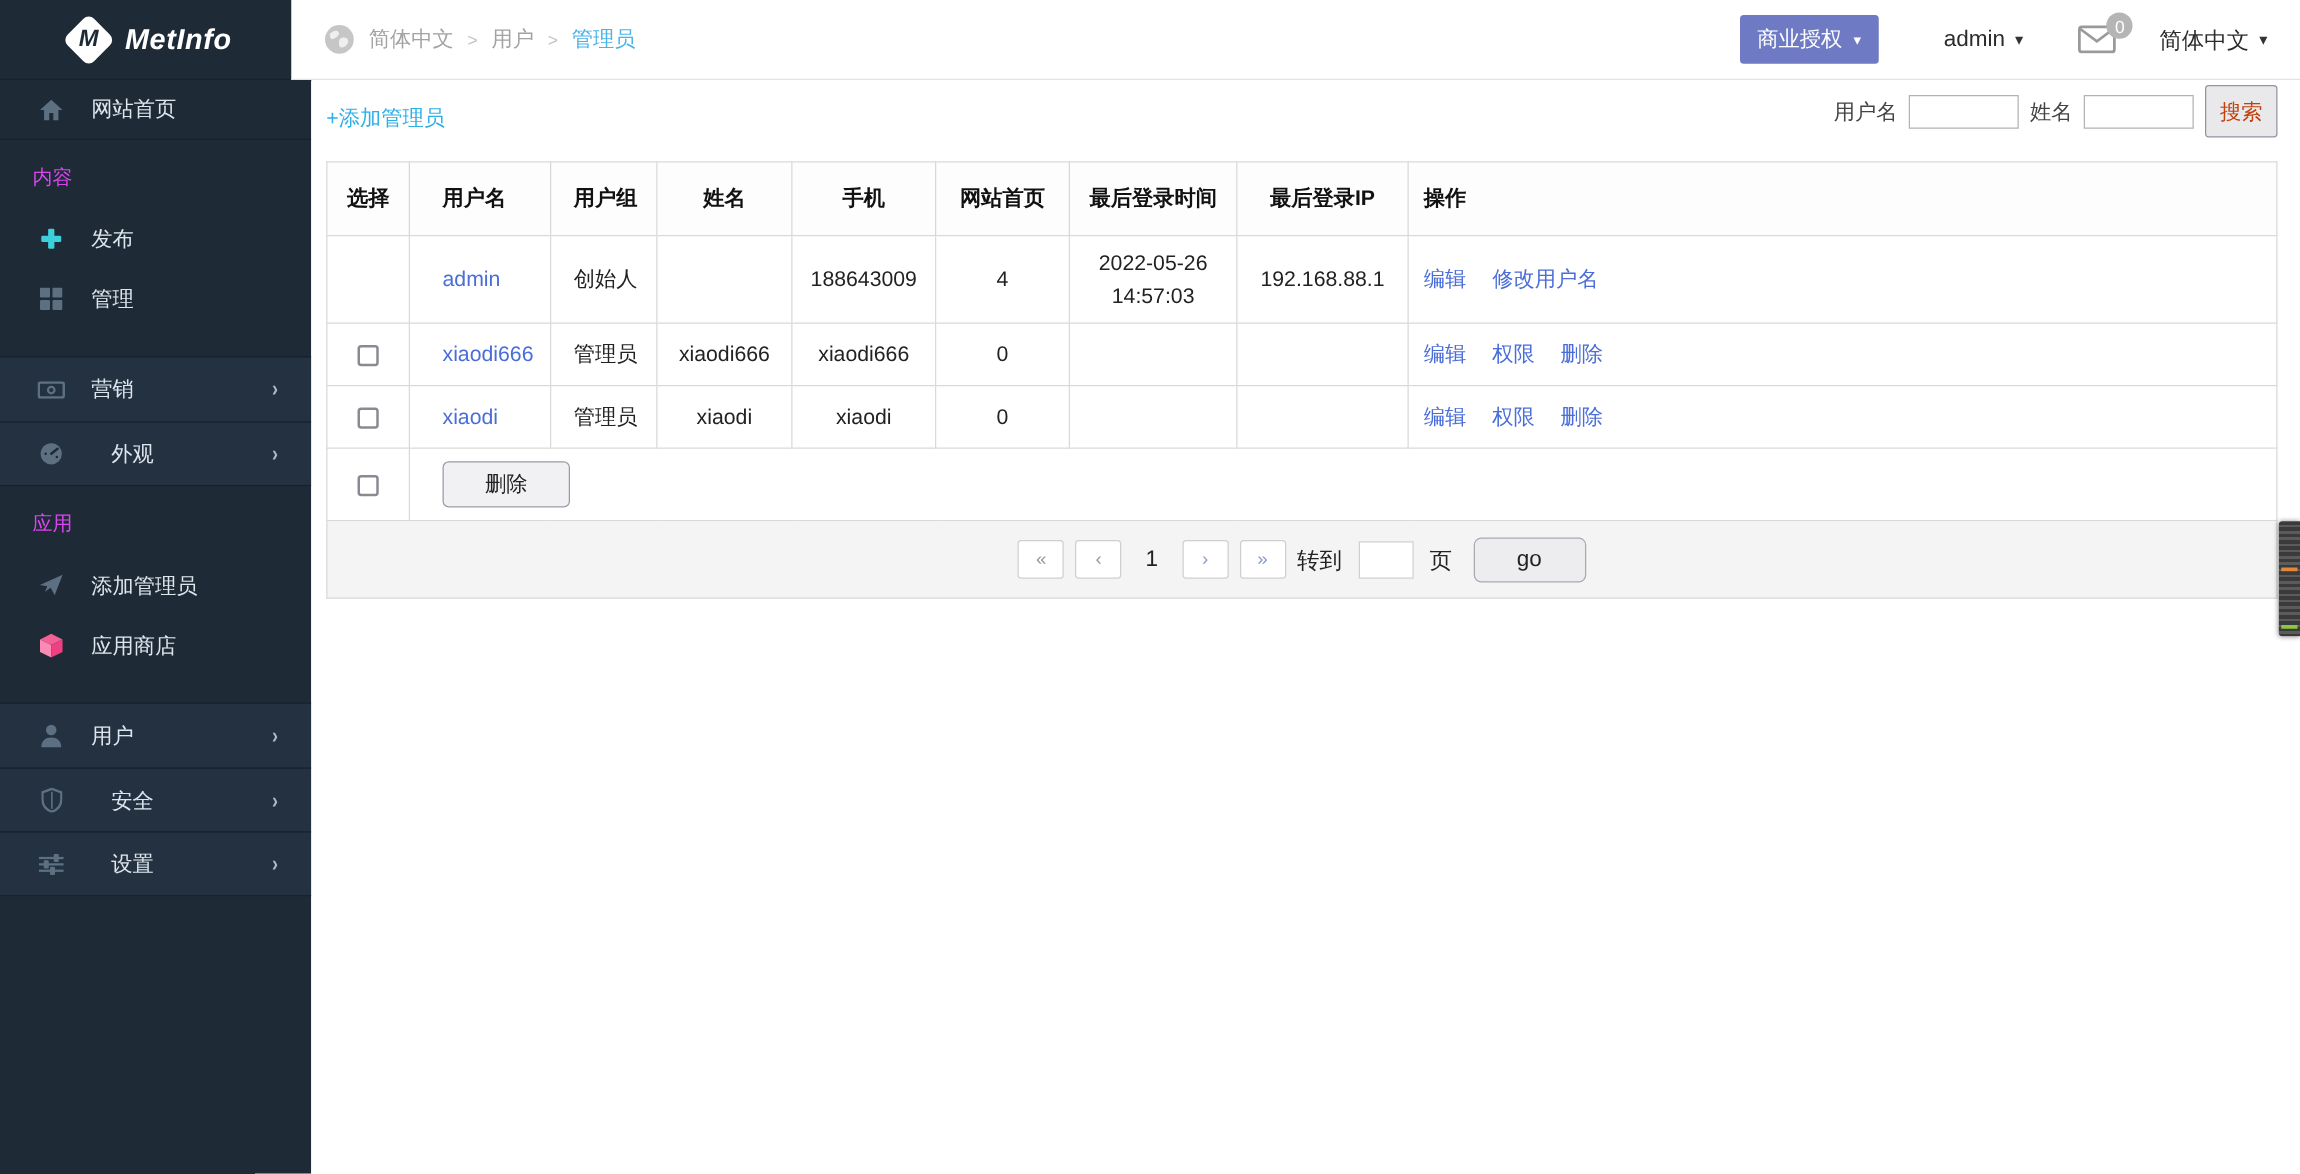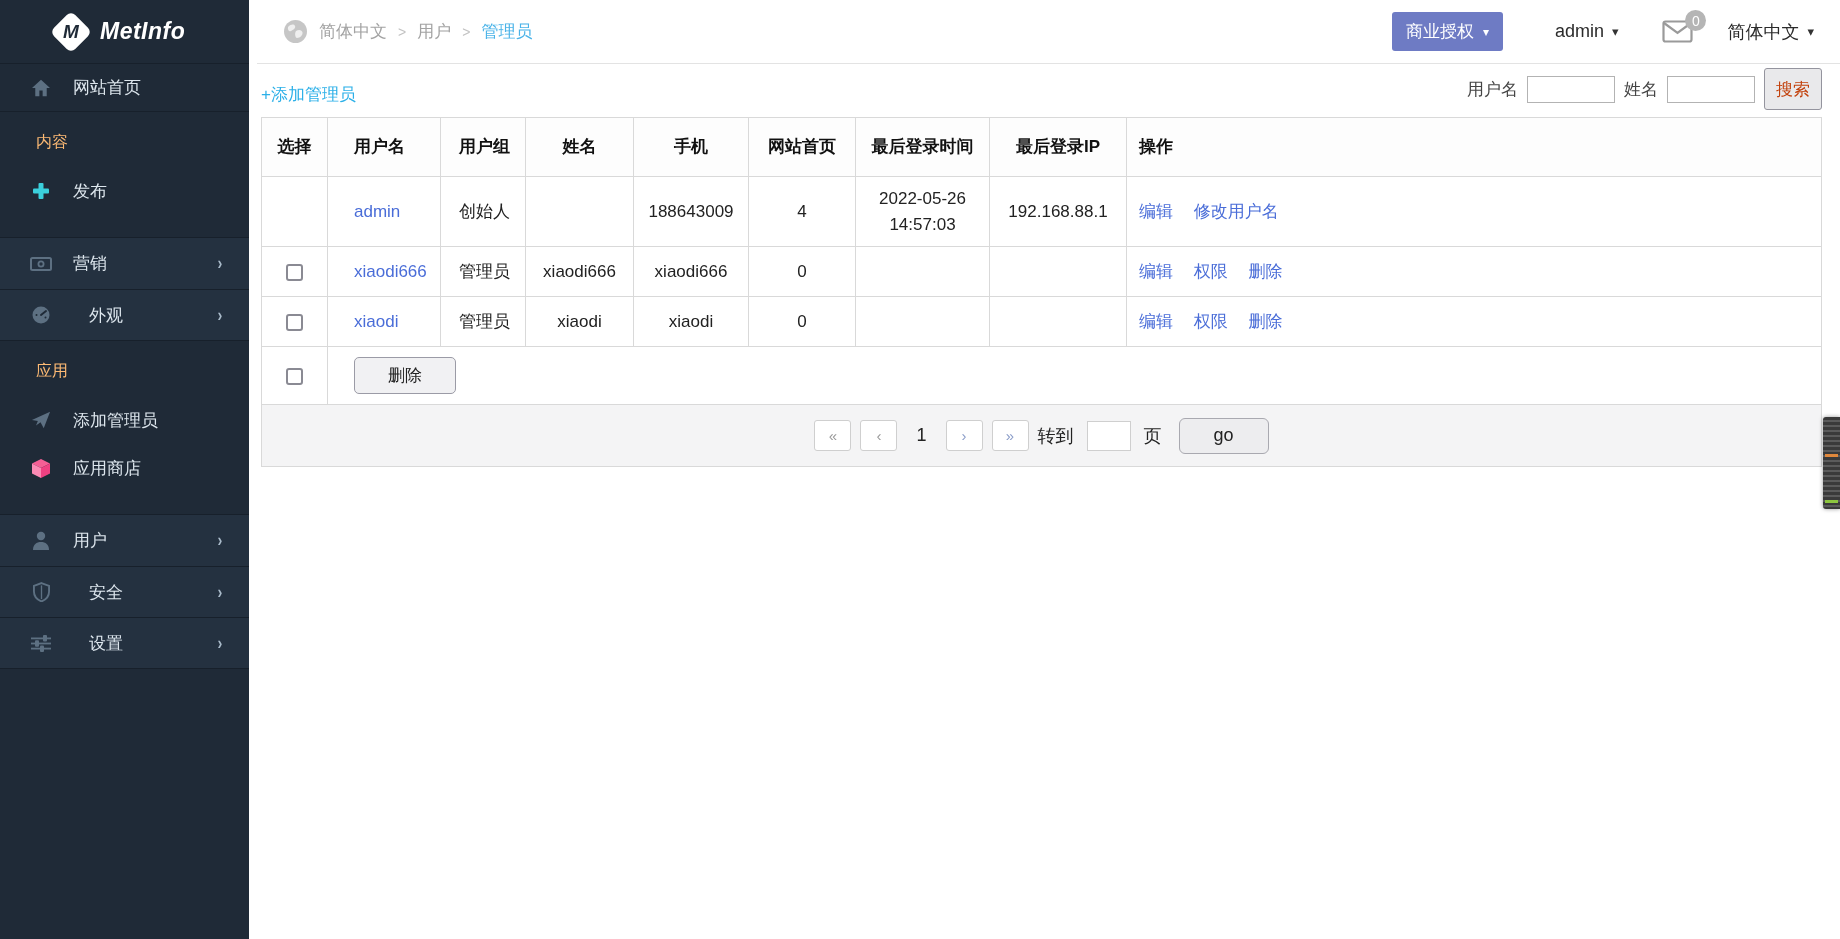--- a/index.html
+++ b/index.html
@@ -9,49 +9,49 @@
 
   
   .sidebar { position:absolute; left:0; top:0; width:249px; height:939px; background:#1f2a37; color:#dde6ed; }
   .logo-row { height:64px; display:flex; align-items:center; padding-left:56px; border-bottom:1px solid #17202b; }
   .logo-diamond { width:30px; height:30px; background:#fff; border-radius:6px; transform:rotate(45deg); display:flex; align-items:center; justify-content:center; margin-right:14px; }
   .logo-diamond span { transform:rotate(-45deg); font-weight:900; font-size:19px; color:#1f2a37; font-style:italic; }
   .logo-text { font-size:23px; font-weight:bold; font-style:italic; color:#fff; letter-spacing:.5px; }
   .nav-row { height:48px; display:flex; align-items:center; padding:0 26px 0 30px; font-size:17px; cursor:pointer; }
   .nav-row .ico { width:22px; margin-right:21px; display:flex; justify-content:center; align-items:center; }
   .home-row { border-bottom:1px solid #17202b; }
-  .section-label { padding:20px 0 14px 36px; color:#fdba74; font-size:16px; }
+  .section-label { padding:20px 0 14px 26px; color:#d946ef; font-size:16px; }
   .group-block { background:#243140; border-top:1px solid #17202b; border-bottom:1px solid #17202b; margin-top:22px; }
   .group-block .nav-row { height:51px; }
   .group-block .nav-row + .nav-row { border-top:1px solid #17202b;gap:16px; }
   .chev { margin-left:auto; color:#a9bac9; font-size:18px; font-weight:bold; transform:scaleX(.8); }
 
   
-  .topbar { position:absolute; left:257px; top:0; right:0; height:64px; background:#fff; border-bottom:1px solid #e3e3e3; display:flex; align-items:center; padding:0 26px;gap:31px; }
+  .topbar { position:absolute; left:233px; top:0; right:0; height:64px; background:#fff; border-bottom:1px solid #e3e3e3; display:flex; align-items:center; padding:0 26px;gap:31px; }
   .crumbs { display:flex; align-items:center; gap:11px; font-size:17px; color:#a3a3a3; }
   .crumb-sep { color:#c2c2c2; font-size:14px; }
   .crumb-active { color:#4ab3e8; }
   .top-right { margin-left:auto; display:flex; align-items:center; }
   .lic-btn { background:#6e7bc4; color:#fff; border:none; font-size:17px; padding:8px 14px; border-radius:3px; display:flex; align-items:center; gap:9px; cursor:pointer; font-family:inherit; }
   .caret { font-size:12px; }
   .admin-menu { display:flex; align-items:center; gap:8px; font-size:18px; color:#2b2b2b; margin-left:52px; cursor:pointer; }
   .caret-dark { font-size:13px; color:#333; }
   .mail-wrap { position:relative; margin-left:44px; cursor:pointer; }
   .mail-badge { position:absolute; top:-10px; right:-13px; width:21px; height:21px; border-radius:50%; background:#b5b5b5; color:#fff; font-size:14px; display:flex; align-items:center; justify-content:center; }
   .lang-menu { display:flex; align-items:center; gap:8px; font-size:18px; color:#2b2b2b; margin-left:34px; cursor:pointer; }
 
   
   .content { position:absolute; left:249px; top:65px; right:0; bottom:0; background:#fff; }
   .toolbar { height:48px; display:flex; align-items:center; padding:0 18px 0 12px; }
   .add-link { color:#2cb0e8; font-size:17px;margin-top:11px; }
   .search-box { margin-left:auto; display:flex; align-items:center; gap:9px; font-size:17px; color:#444; }
   .search-box input { width:88px; height:27px; border:1px solid #b3b3b3; background:#fff; font-family:inherit; font-size:15px; padding:0 4px; }
   .search-btn { background:#e9e9eb; border:1px solid #94949e; border-radius:3px; height:42px; padding:0 11px; font-size:17px; color:#c2410c; cursor:pointer; font-family:inherit; }
 
-  .tbl-wrap { margin:4px 18px 0 12px; }
+  .tbl-wrap { margin:16px 18px 0 12px; }
   table { width:100%; border-collapse:collapse; table-layout:fixed; font-size:17px; }
   th, td { border:1px solid #d9d9d9; text-align:center; vertical-align:middle; line-height:1.5; }
   thead th { height:59px; background:#fdfdfd; color:#111; font-weight:bold; }
   tbody td { color:#222; }
   .r1 td { height:70px; }
   .r2 td, .r3 td { height:50px; }
   .rdel td { height:58px; }
   .col-sel { width:66px; }
   .col-user { width:113px; }
   .col-group { width:85px; }
@@ -109,20 +109,31 @@
   <div class="nav-row">
     <span class="ico">
       <svg width="18" height="18" viewBox="0 0 18 18">
           <rect x="6.5" y="1" width="5" height="16" rx="1" fill="#3bd0dc"></rect>
           <rect x="1" y="6.5" width="16" height="5" rx="1" fill="#3bd0dc"></rect>
         </svg>
     </span>
     <span>发布</span>
   </div>
 
+  <div class="nav-row">
+    <span class="ico">
+      <svg width="18" height="18" viewBox="0 0 18 18">
+          <rect x="0" y="0" width="8" height="8" rx="1" fill="#5d7082"></rect>
+          <rect x="10" y="0" width="8" height="8" rx="1" fill="#5d7082"></rect>
+          <rect x="0" y="10" width="8" height="8" rx="1" fill="#5d7082"></rect>
+          <rect x="10" y="10" width="8" height="8" rx="1" fill="#5d7082"></rect>
+        </svg>
+    </span>
+    <span>管理</span>
+  </div>
 
   <div class="group-block">
     <div class="nav-row">
       <span class="ico">
         <svg width="22" height="14" viewBox="0 0 22 14">
             <rect x="1" y="1" width="20" height="12" rx="1.5" fill="none" stroke="#5d7082" stroke-width="2"></rect>
             <circle cx="11" cy="7" r="2.6" fill="none" stroke="#5d7082" stroke-width="1.8"></circle>
           </svg>
       </span>
       <span>营销</span>

